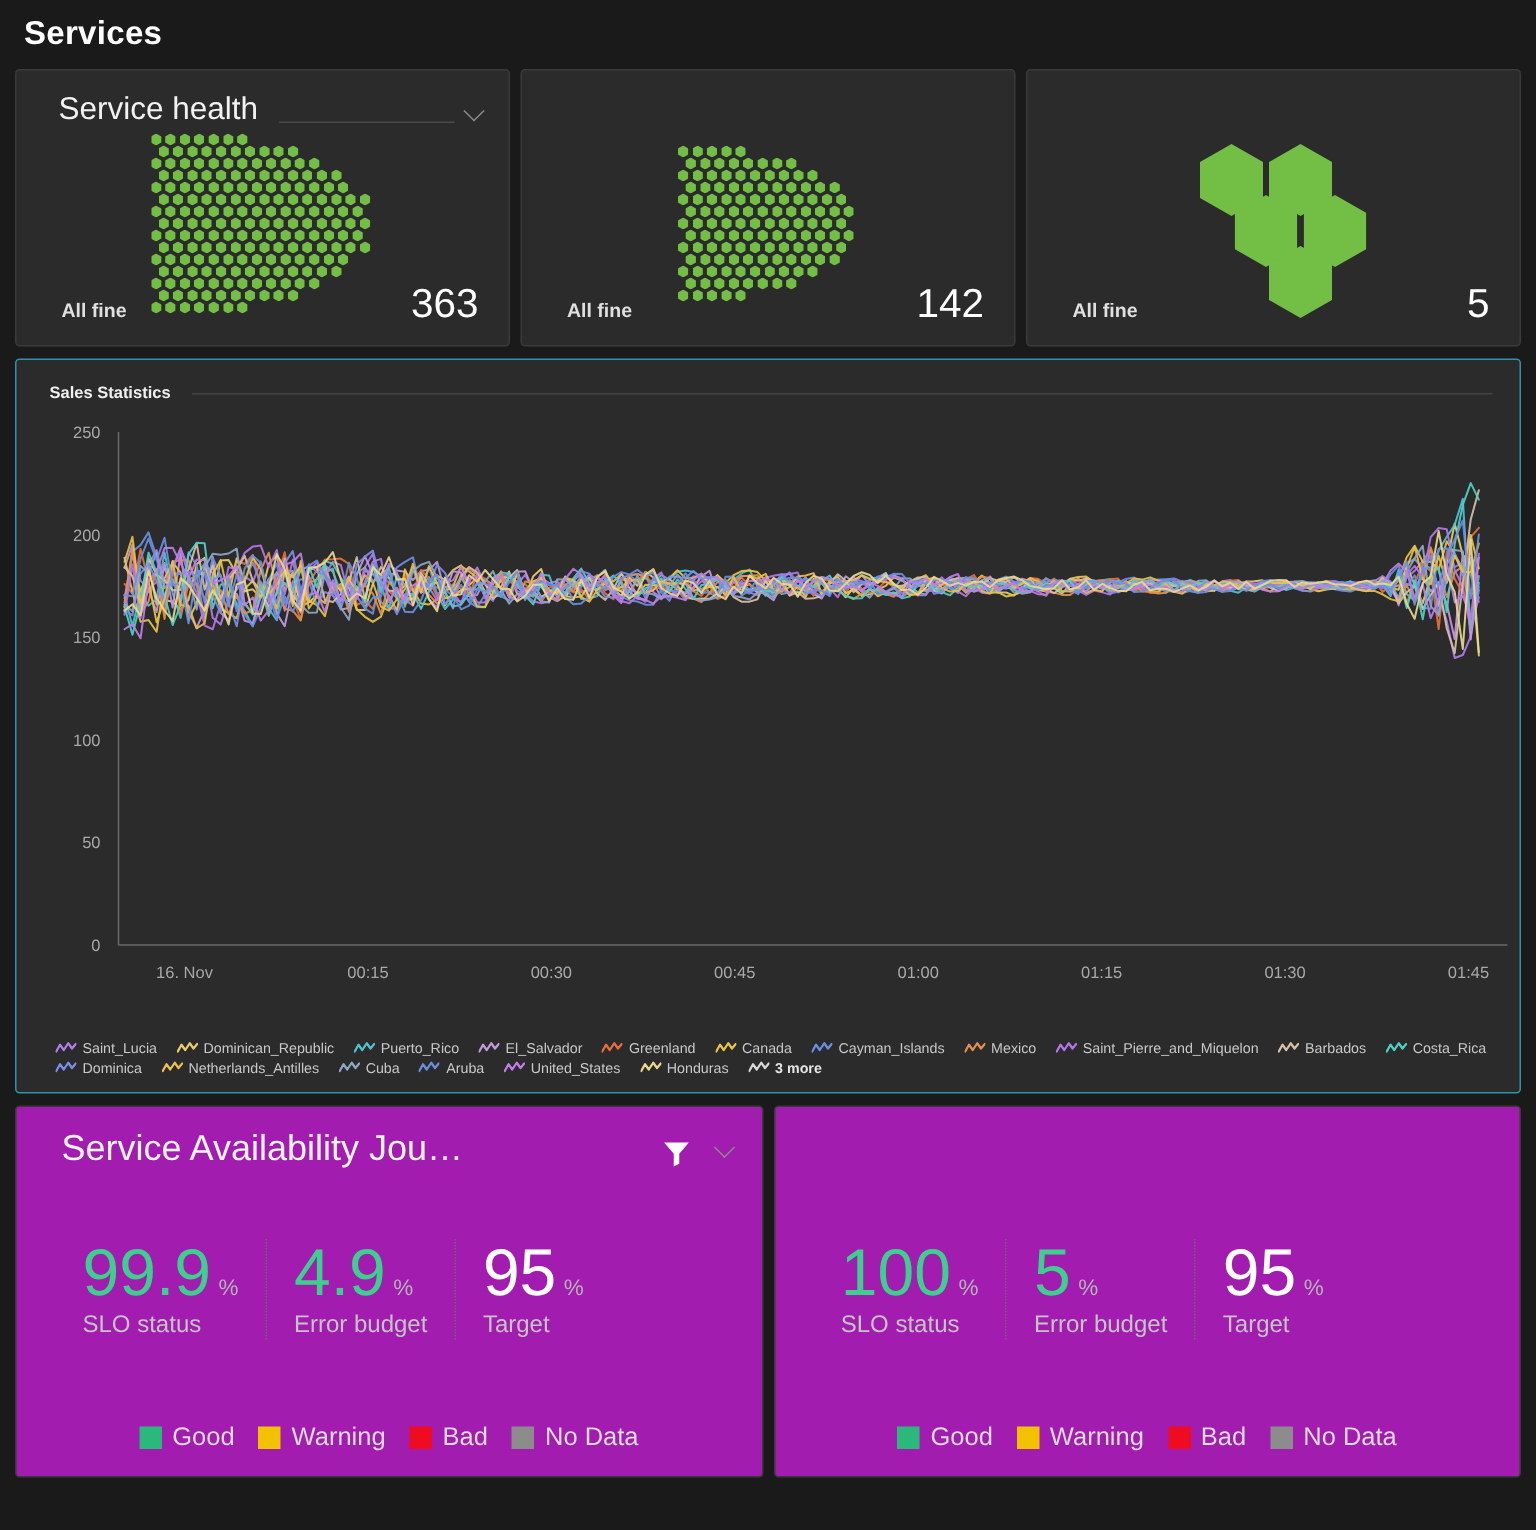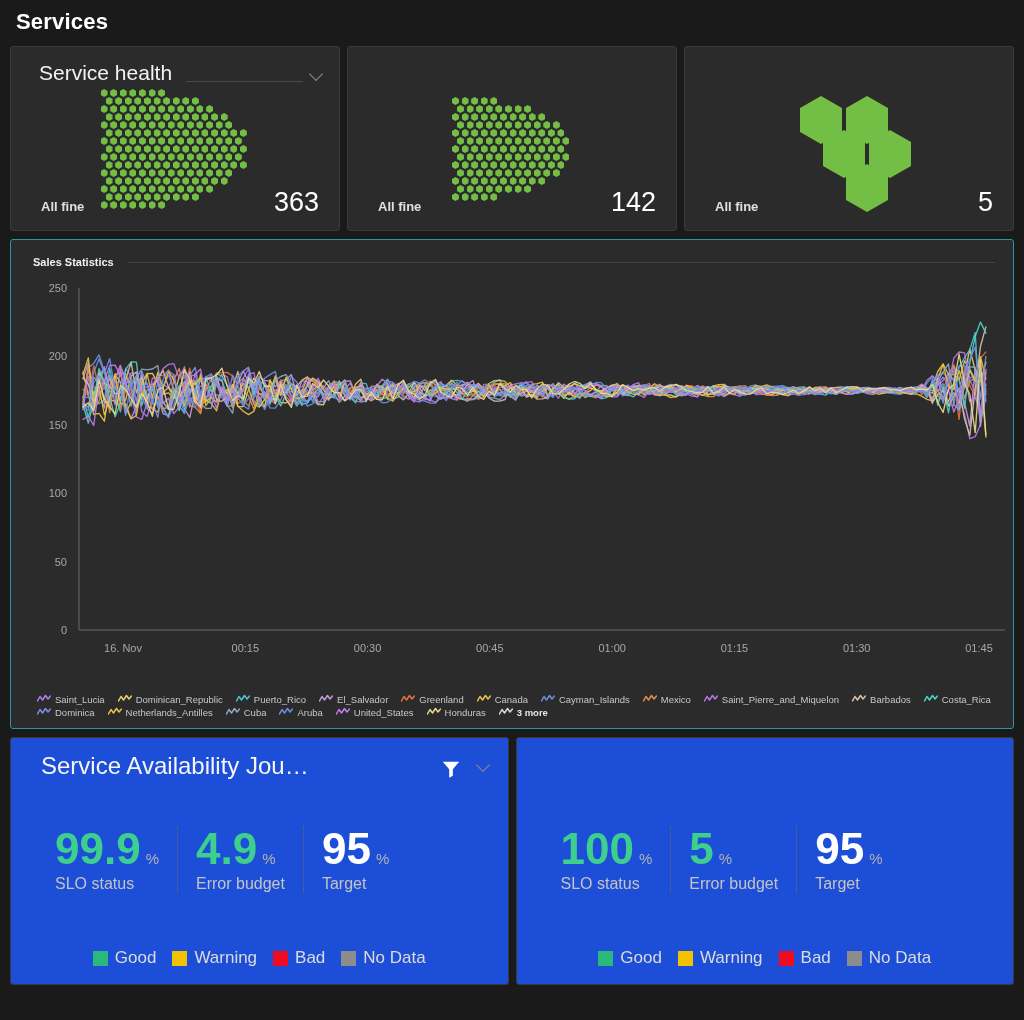--- a/index.html
+++ b/index.html
@@ -95,37 +95,37 @@
   }
   .legend-item { display: flex; align-items: flex-start; gap: 4px; }
   .legend-glyph { width: 14px; height: 9px; display: block; }
   .legend-label { font-size: 9.5px; color: #c8c8c8; white-space: nowrap; }
   .legend-label.more { font-weight: bold; color: #e6e6e6; }
 
   
   .slo-row { display: flex; gap: 7px; margin-top: 8px; }
   .slo-card {
     flex: 1 1 0; height: 248px;
-    background: #1d4ed8; border: 1px solid #3a3a3a; border-radius: 3px;
+    background: #a21caf; border: 1px solid #3a3a3a; border-radius: 3px;
     position: relative; overflow: hidden;
   }
   .slo-head { display: flex; align-items: flex-start; padding: 14px 16px 0 30px; }
   .slo-title {
     font-size: 24px; color: #f5f5f5; font-weight: 400; white-space: nowrap;
     flex: 1 1 auto; overflow: hidden;
   }
   .funnel-icon { width: 22px; height: 22px; flex: 0 0 auto; margin: 6px 14px 0 6px; }
   .slo-metrics {
     position: absolute; left: 0; right: 0; top: 88px;
     display: flex; align-items: stretch; padding: 0 26px;
   }
   .metric { flex: 0 0 auto; padding: 0 18px; position: relative; }
   .metric + .metric { border-left: 1.5px dotted #6a6a6a; }
   .metric-value-row { display: flex; align-items: baseline; }
-  .metric-value { font-size: 44px; font-weight: 700; line-height: 1.05; text-align: right; }
+  .metric-value { font-size: 44px; font-weight: 400; line-height: 1.05; text-align: right; }
   .metric-value.good { color: #3ecf8e; }
   .metric-value.plain { color: #ffffff; }
   .metric-unit { font-size: 15px; color: #b4b4b4; margin-left: 5px; }
   .metric-label { font-size: 16px; color: #c4c4c4; margin-top: 3px; }
 
   .slo-legend {
     position: absolute; left: 0; right: 0; bottom: 16px;
     display: flex; align-items: center; justify-content: center; gap: 16px;
   }
   .slo-legend-item { display: flex; align-items: center; gap: 7px; }

